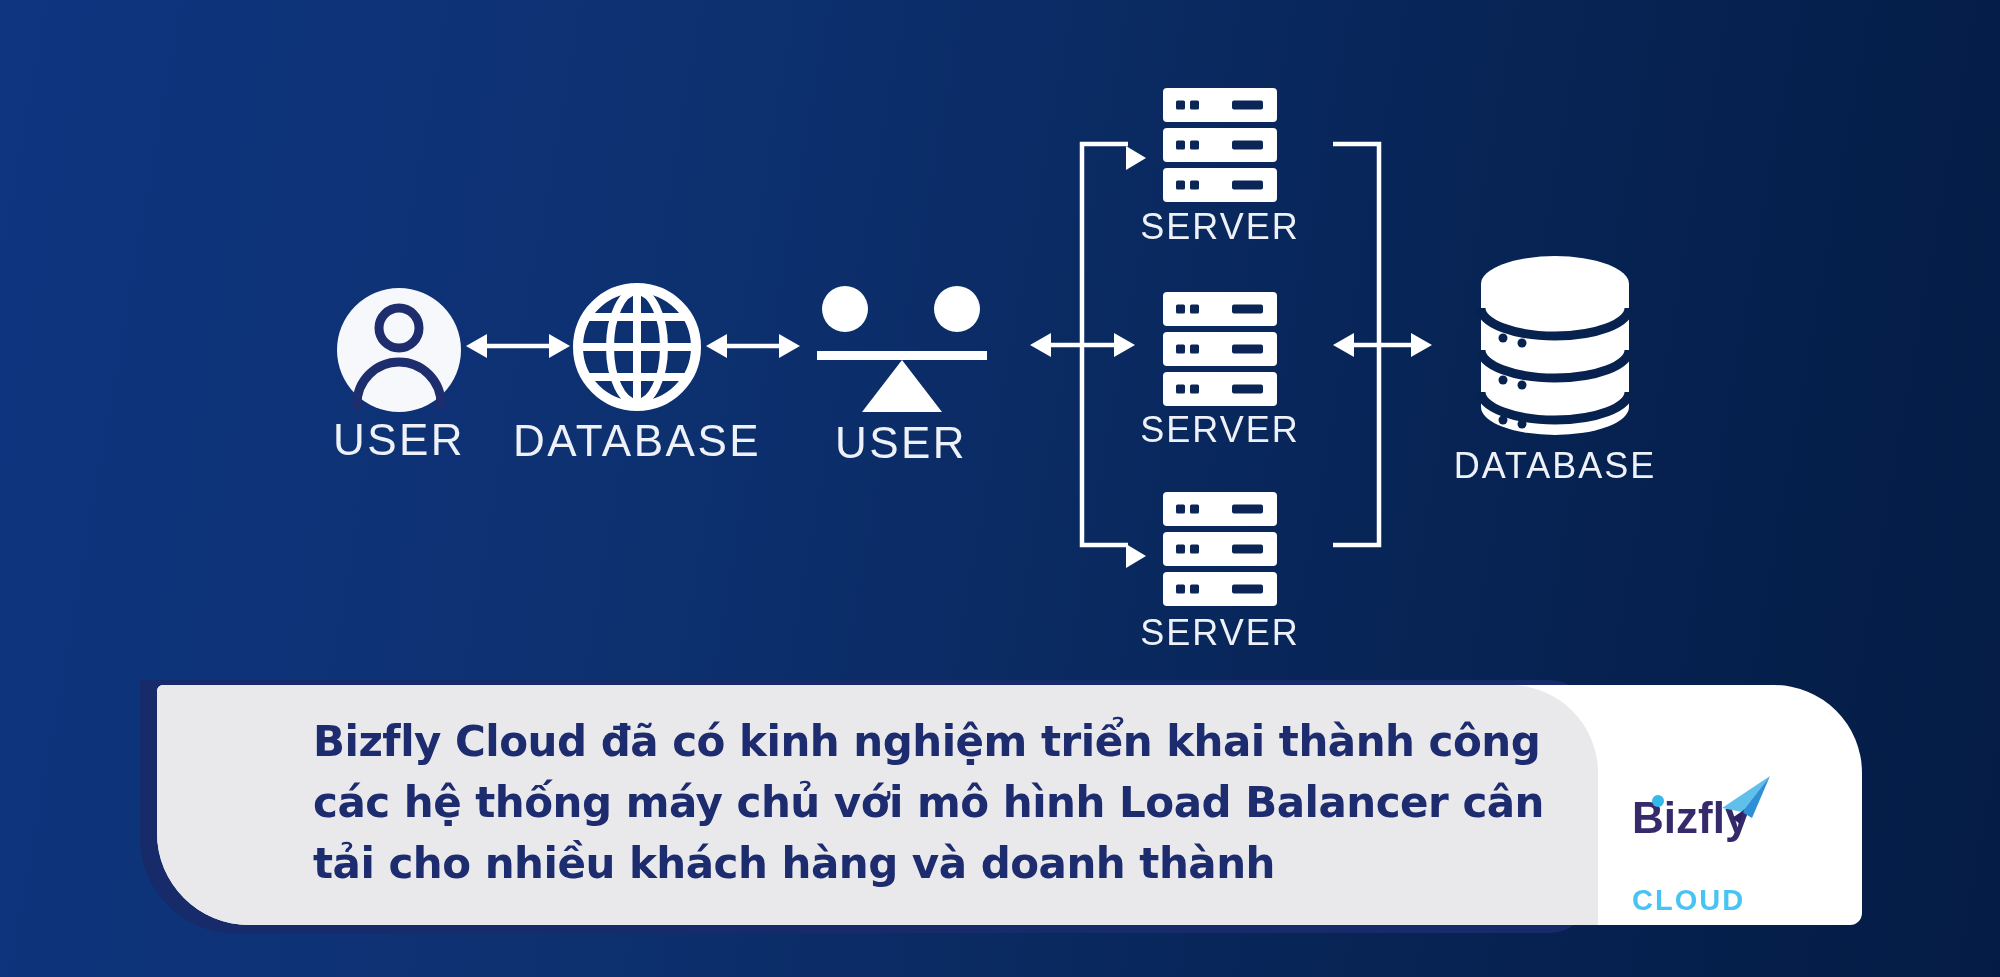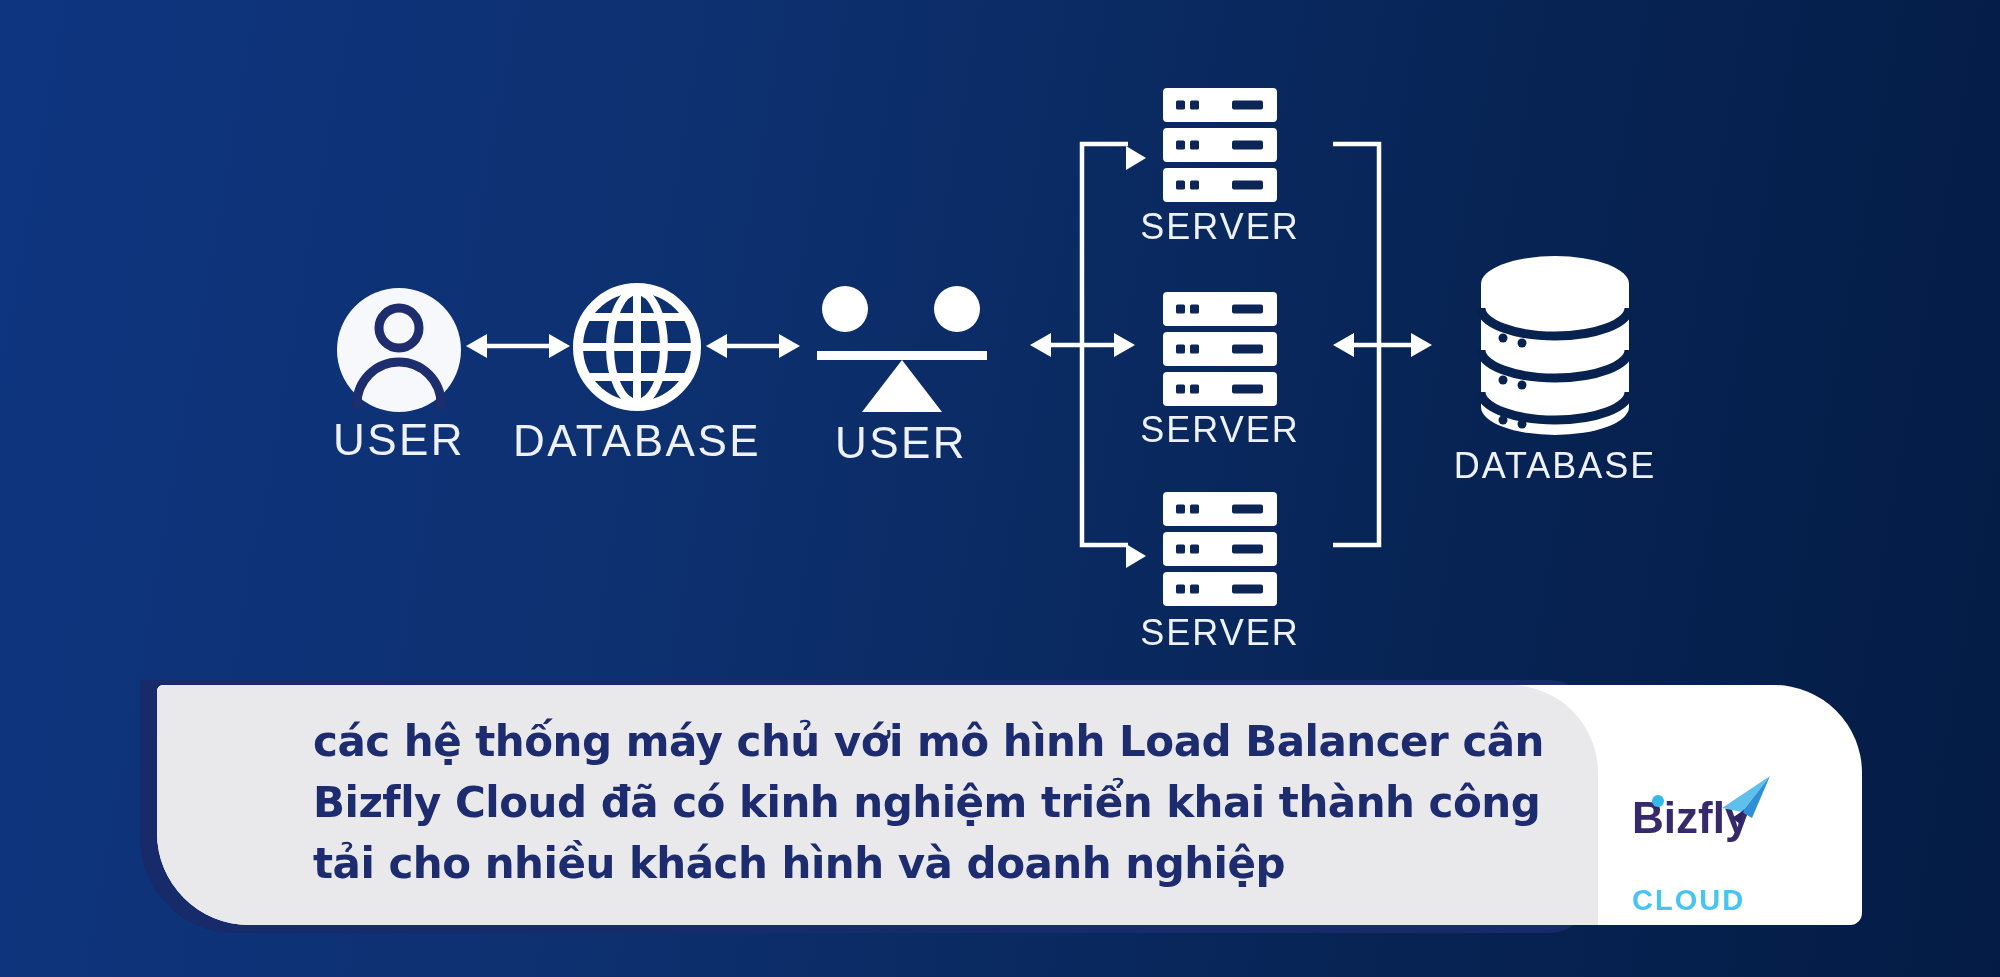--- a/index.html
+++ b/index.html
@@ -166,23 +166,23 @@
   <div class="node-label small" style="left:1220px;top:227px">SERVER</div>
   <div class="node-label small" style="left:1220px;top:430px">SERVER</div>
   <div class="node-label small" style="left:1220px;top:633px">SERVER</div>
   <div class="node-label small" style="left:1555px;top:466px">DATABASE</div>
 
   <div class="banner-accent"></div>
   <div class="banner-white"></div>
   <div class="banner-gray"></div>
 
   <div class="caption">
+    <div>Bizfly Cloud đã có kinh nghiệm triển khai thành công</div>
     <div>các hệ thống máy chủ với mô hình Load Balancer cân</div>
-    <div>Bizfly Cloud đã có kinh nghiệm triển khai thành công</div>
-    <div>tải cho nhiều khách hình và doanh nghiệp</div>
+    <div>tải cho nhiều khách hàng và doanh thành</div>
   </div>
 
   <div class="logo">
     <span class="brand">Bizfly</span>
     <span class="suffix">CLOUD</span>
   </div>
   <div class="logo-idot"></div>
   <svg class="logo-plane" width="52" height="52" viewBox="0 0 52 52">
     <polygon points="2,34 50,2 22,38" fill="#5fc0ec"></polygon>
     <polygon points="22,38 50,2 32,44" fill="#2f8fd6"></polygon>

